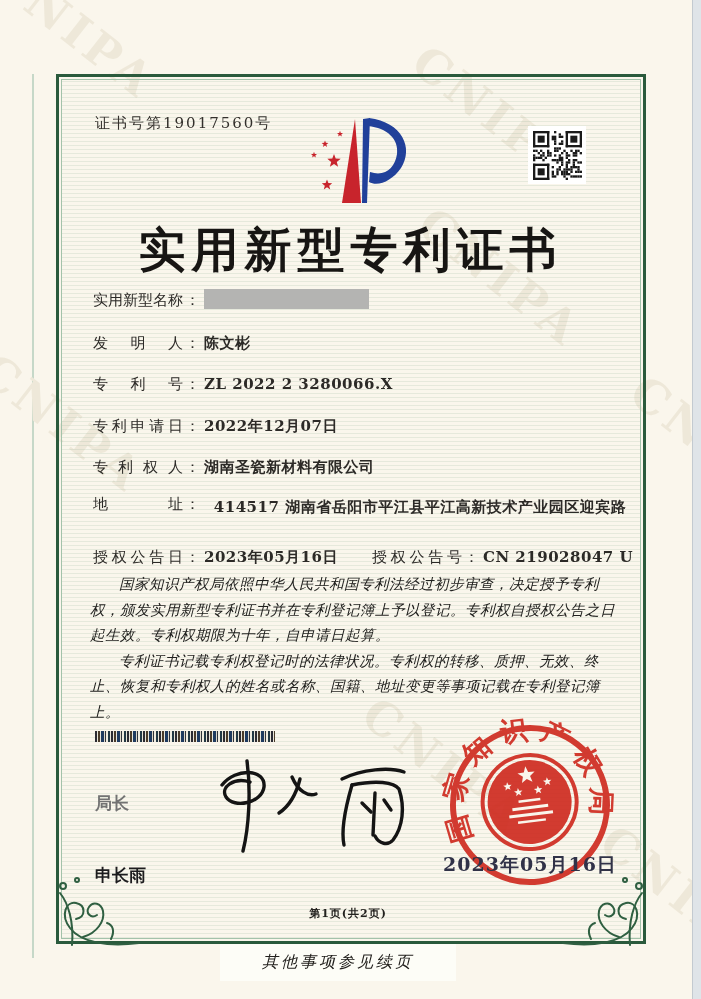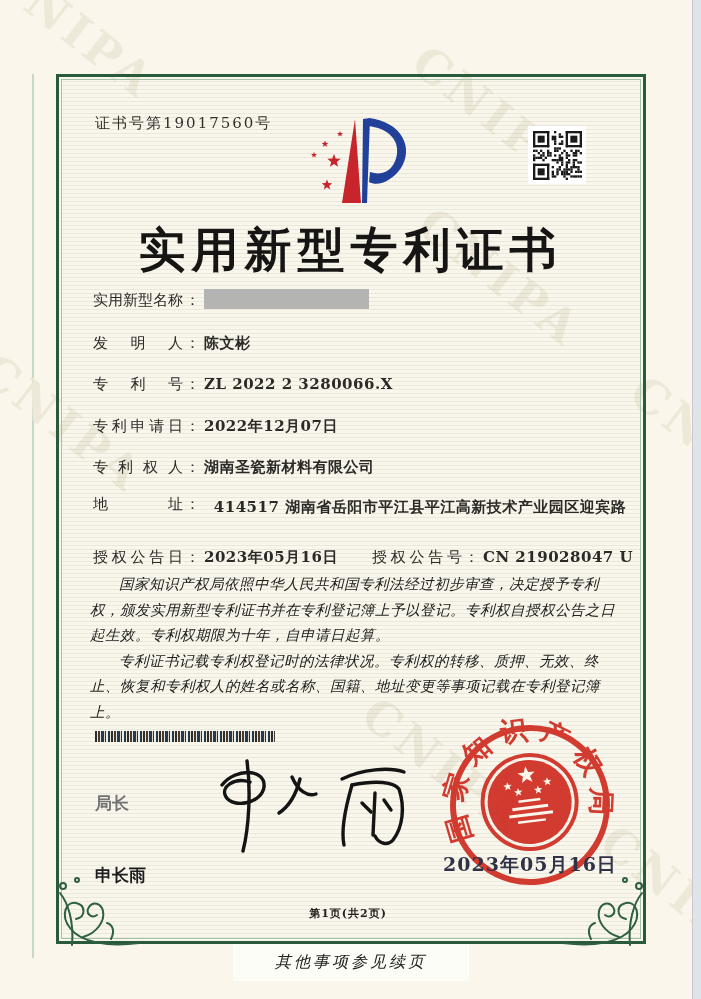--- a/index.html
+++ b/index.html
@@ -55,21 +55,21 @@
     background:repeating-linear-gradient(90deg,#2b2b33 0 2px,#e9e6da 2px 3px,#4a3b2a 3px 5px,#e9e6da 5px 6px,#1e3a5f 6px 9px,#ded9cc 9px 10px,#30333a 10px 11px,#efece0 11px 13px,#223844 13px 15px,#e9e6da 15px 16px);}
 
   .sig-title{position:absolute;left:95px;top:792px;font-family:"DejaVu Sans","Liberation Sans",sans-serif;font-size:17px;font-weight:600;color:#737373;}
   .sig-name{position:absolute;left:95px;top:820px;font-family:"DejaVu Sans","Liberation Sans",sans-serif;font-size:17px;font-weight:600;color:#1d1c1e;margin-top:44px;}
   .signature{position:absolute;left:200px;top:745px;width:220px;height:112px;}
 
   .seal{position:absolute;left:438px;top:713px;width:184px;height:184px;opacity:0.93;}
 
   .page-info{position:absolute;left:56px;top:906px;width:584px;text-align:center;font-size:11px;font-weight:700;letter-spacing:1px;color:#23211e;}
 
-  .note-box{position:absolute;left:233px;top:944px;width:236px;height:37px;background:#fdfdf7;z-index:3;
+  .note-box{position:absolute;left:220px;top:944px;width:236px;height:37px;background:#fdfdf7;z-index:3;
     display:flex;align-items:center;justify-content:center;}
   .note-box span{font-size:16px;font-style:italic;letter-spacing:3px;color:#23211e;}
 </style>
 </head>
 <body>
 
 <div class="page">
 
   <div class="wm wm1">CNIPA</div>
   <div class="wm wm2">CNIPA</div>

